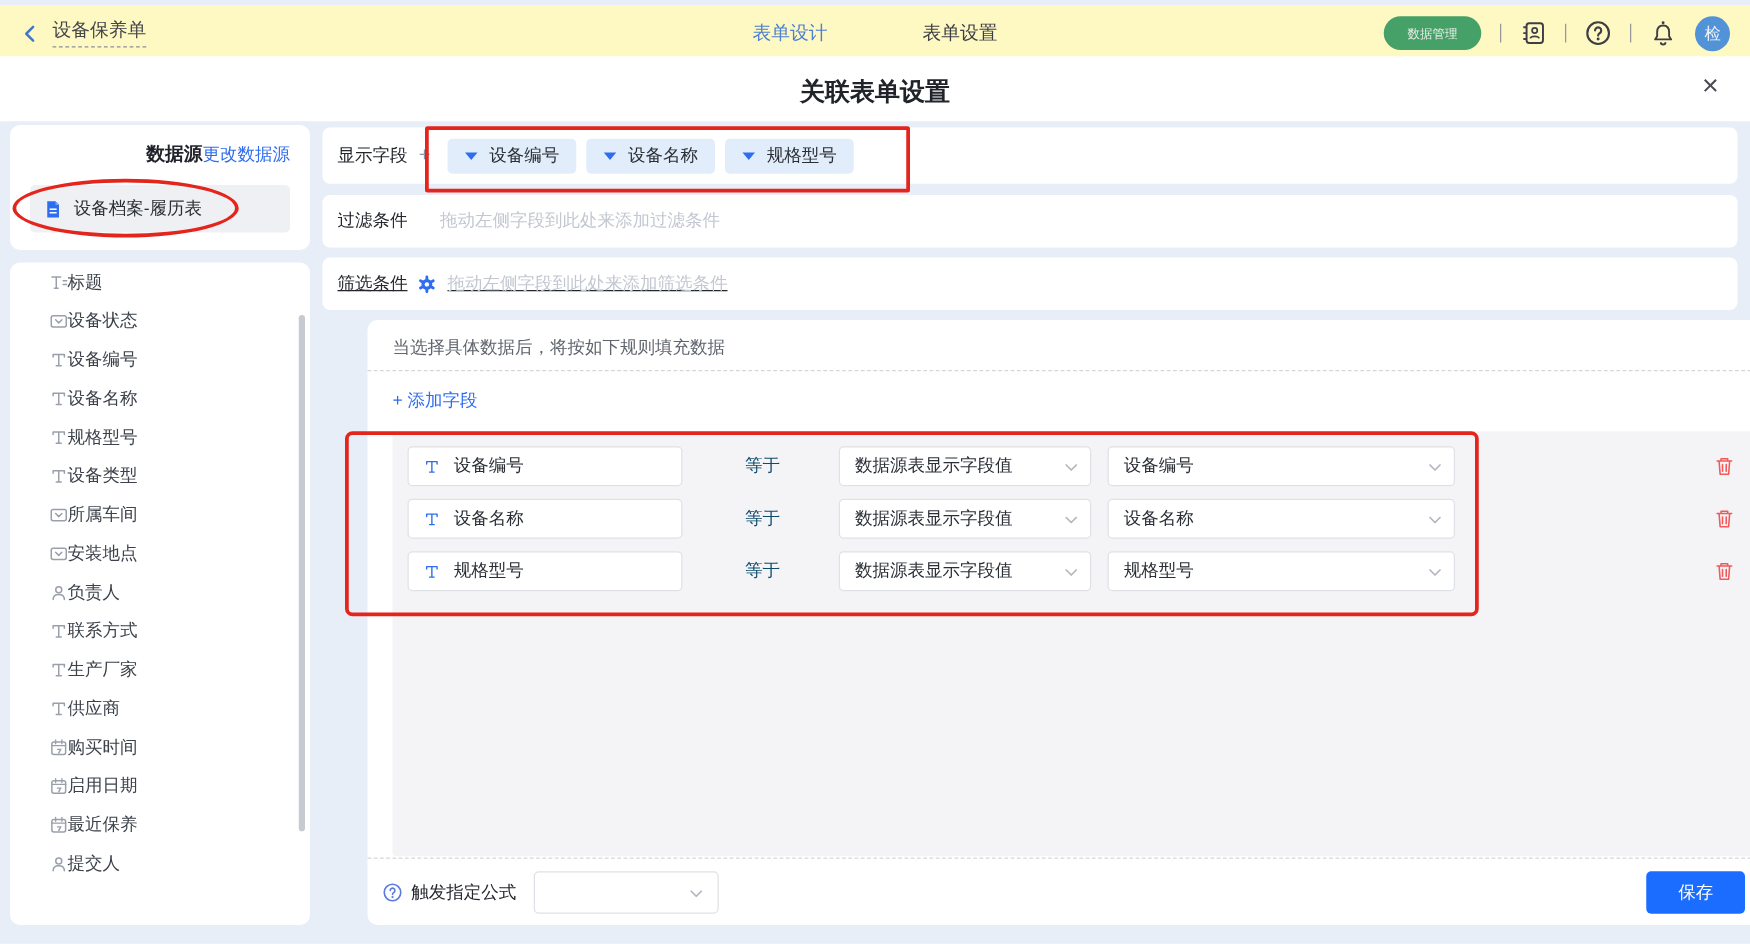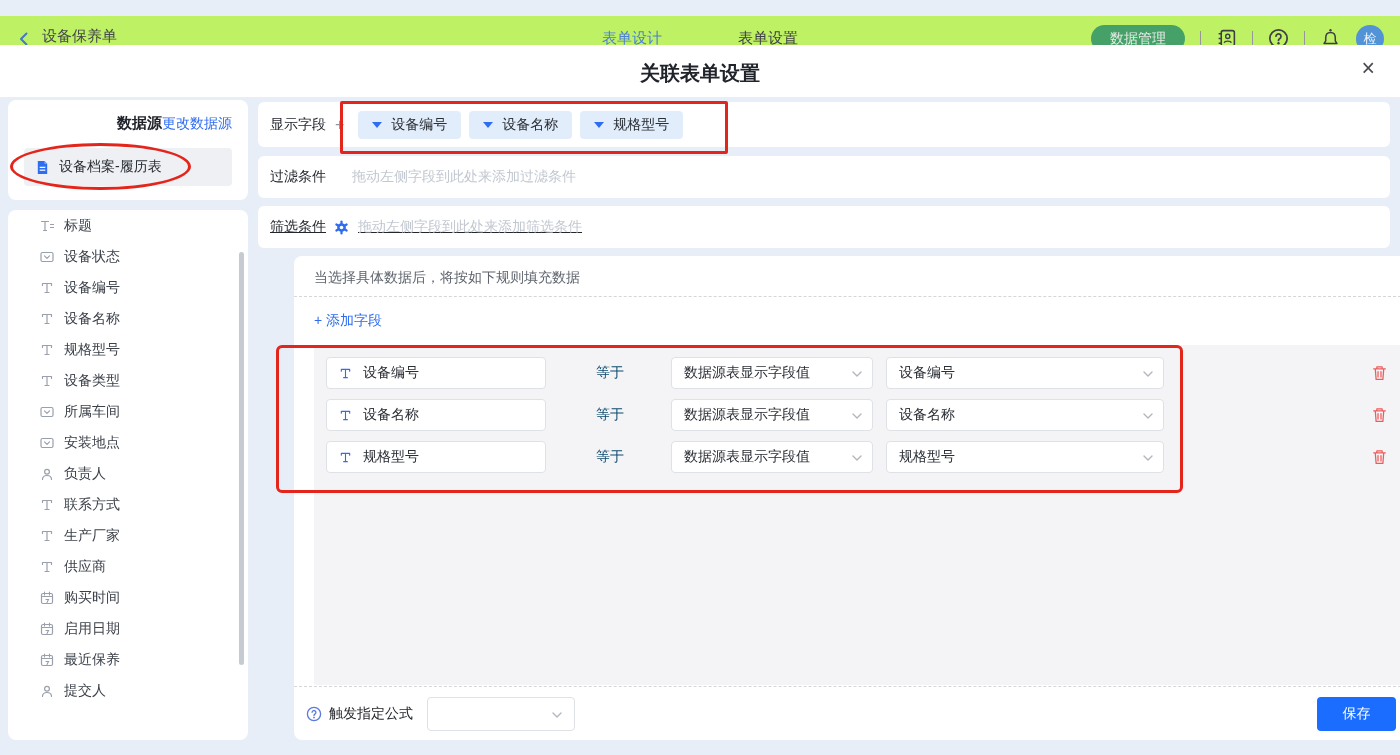--- a/index.html
+++ b/index.html
@@ -6,29 +6,29 @@
   html,body { width:1400px; height:755px; }
   body {
     position:relative; overflow:hidden;
     background:#e8eef8;
     font-family:"Liberation Sans","DejaVu Sans",sans-serif;
     font-size:14px; color:#23262c;
   }
   svg.ic { display:block; }
 
   
-  .topbar { position:absolute; top:16px; left:0; right:0; height:45px; background:#bef264; z-index:1; }
+  .topbar { position:absolute; top:4px; left:0; right:0; height:45px; background:#fef9c3; z-index:1; }
   .tb-left { position:absolute; left:16px; top:0; height:45px; display:flex; align-items:center; gap:10px; }
   .tb-back { width:16px; height:16px; color:#4577c8; cursor:pointer; }
   .tb-title { font-size:15px; color:#45454c; padding-bottom:3px; border-bottom:1px dashed #8f8f96; }
   .tb-tabs { position:absolute; left:0; right:0; top:0; height:45px; display:flex; align-items:center; justify-content:center; gap:76px; }
   .tb-tab { font-size:15px; color:#3d3d44; cursor:pointer; }
   .tb-tab.active { color:#4c7fd2;font-family:Liberation Mono, monospace; }
   .tb-right { position:absolute; right:16px; top:0; height:45px; display:flex; align-items:center; gap:15px; }
-  .tb-pill { height:27px; padding:0 19px; border:none; border-radius:14px; background:#45a167; color:#e7ebe7; font-size:14px; cursor:pointer; font-family:inherit; }
+  .tb-pill { height:27px; padding:0 19px; border:none; border-radius:14px; background:#45a167; color:#e7ebe7; font-size:10px; cursor:pointer; font-family:inherit; }
   .tb-sep { width:1px; height:15px; background:#96969b; }
   .tb-ic { width:21px; height:21px; color:#3e3e45; cursor:pointer; }
   .tb-avatar { width:28px; height:28px; border-radius:50%; background:#5193d6; color:#edf2f8; font-size:13px; display:flex; align-items:center; justify-content:center; cursor:pointer; }
 
   
   .m-header { position:absolute; top:45px; left:0; right:0; height:52px; background:#ffffff; z-index:1; }
   .m-title { position:absolute; left:0; right:0; top:15px; text-align:center; font-size:20px; color:#20232a;font-weight:bold; }
   .m-close { position:absolute; right:25px; top:9px; font-size:23px; line-height:28px; color:#4a4a50; cursor:pointer; }
 
   
@@ -38,21 +38,21 @@
   .sb-ds { left:8px; top:100px; width:240px; height:100px; }
   .ds-head { display:flex; justify-content:flex-end; align-items:center; padding:14px 16px 0 16px; }
   .ds-title { font-size:15px; font-weight:bold; color:#20232a; }
   .ds-link { font-size:14px; color:#2e6cf0; cursor:pointer; }
   .ds-item { position:absolute; left:16px; right:16px; top:48px; height:38px; background:#eef0f3; border-radius:4px;
              display:flex; align-items:center; gap:9px; padding:0 11px; color:#2a2e35; cursor:pointer; }
 
   
   .sb-f { left:8px; top:210px; width:240px; height:530px; overflow:hidden; }
   .f-title { padding:17px 16px 7px 16px; font-size:15px; font-weight:bold; color:#20232a; }
-  .f-item { height:31px; display:flex; align-items:center; gap:10px; padding-left:32px; color:#3c414a; cursor:pointer; }
+  .f-item { height:31px; display:flex; align-items:center; padding-left:32px; color:#3c414a; cursor:pointer; }
   .f-ic { width:14px; height:14px; color:#9aa0ab; flex:none; }
   .f-scroll { position:absolute; right:4px; top:42px; width:5px; height:413px; border-radius:3px; background:#c6cad1; cursor:pointer; }
 
   
   .row { left:258px; width:1132px; border-radius:6px; display:flex; align-items:center; padding-left:12px; }
   .row-display { top:102px; height:45px; }
   .row-filter  { top:156px; height:42px; }
   .row-screen  { top:206px; height:42px;text-decoration:underline; }
   .r-label { font-size:14px; color:#23262c; flex:none; }
   .r-plus { margin-left:9px; color:#8c95a8; font-size:16px; cursor:pointer; }

